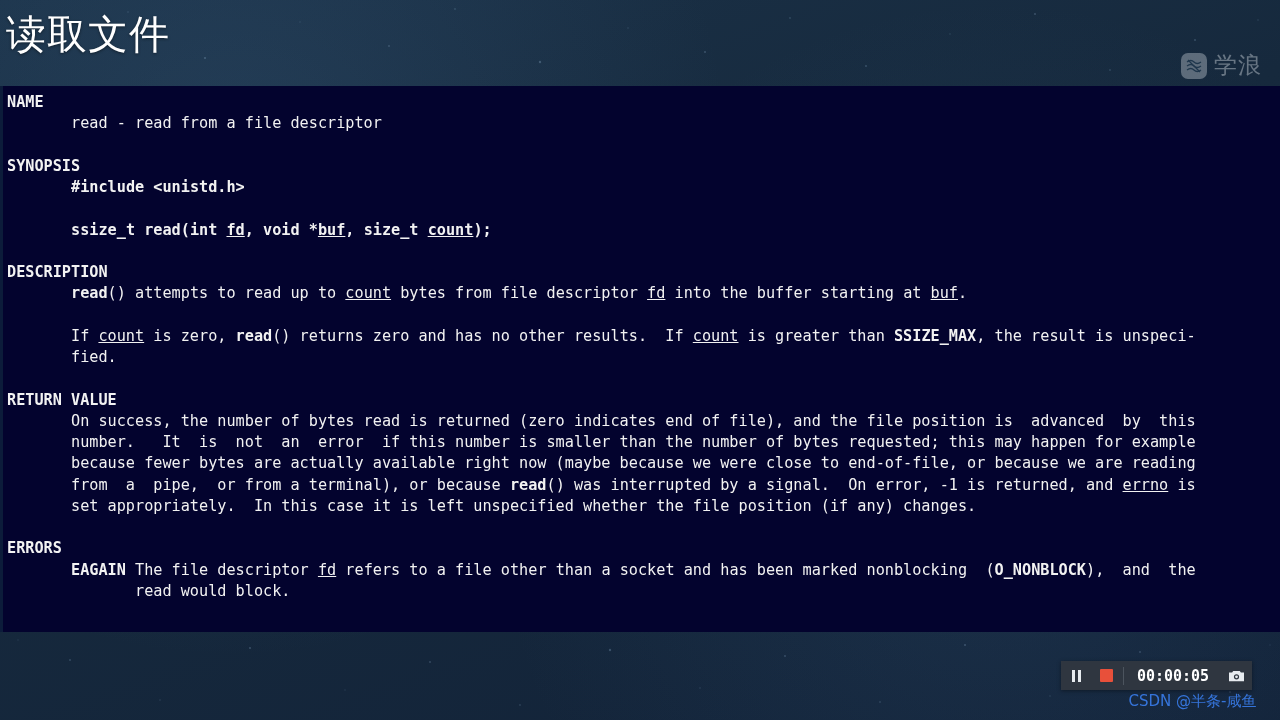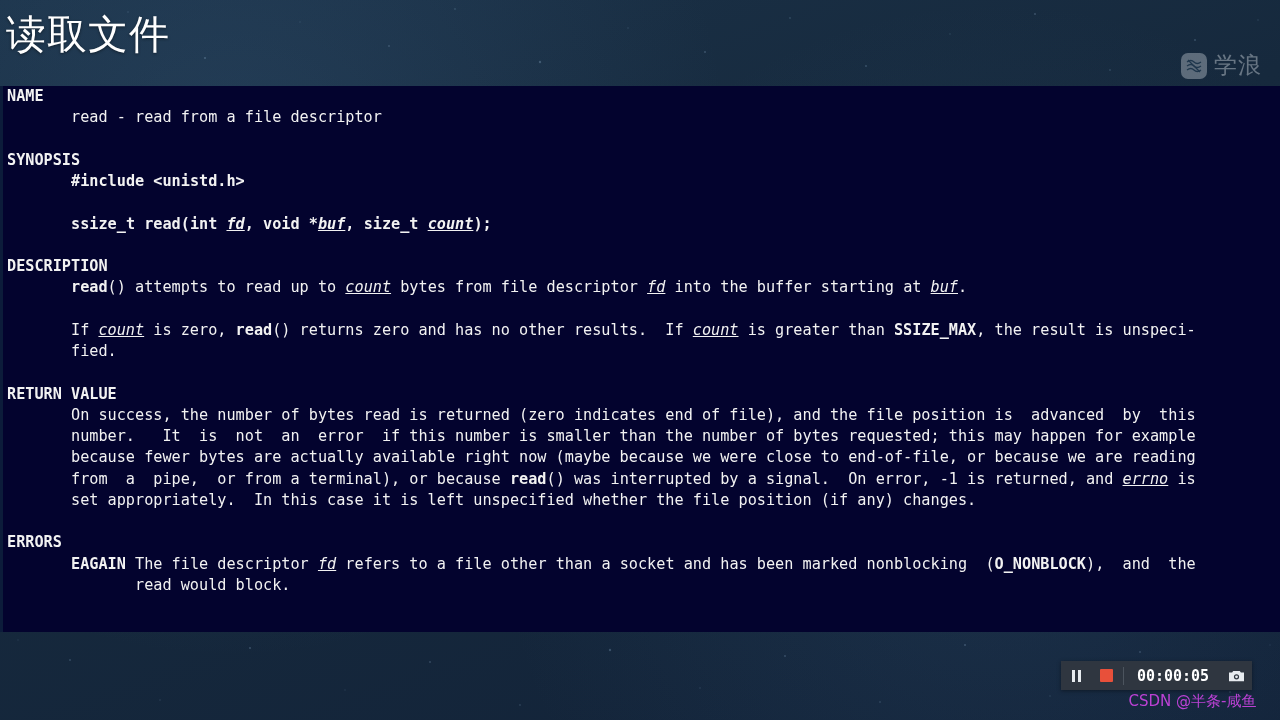--- a/index.html
+++ b/index.html
@@ -77,32 +77,32 @@
     position: absolute;
     left: 0;
     top: 86px;
     width: 1280px;
     height: 546px;
     background: #03032e;
     overflow: hidden;
     border-left: 3px solid #0c1c3a;
   }
   #terminal-body {
-    padding: 0 0 0 4px;
+    padding: 6px 0 0 4px;
     color: #f2f2f2;
     font-family: "DejaVu Sans Mono", monospace;
     font-size: 15.2px;
     line-height: 21.25px;
     white-space: pre;
     letter-spacing: 0px;
   }
   .man-line { white-space: pre; min-height: 21.25px; }
   .man-head { font-weight: bold; }
   .b  { font-weight: bold; text-align: center; }
-  .u  { text-decoration: underline; font-style: italic; }
+  .u  { text-decoration: underline; }
 
   
   #recorder-bar {
     position: absolute;
     left: 1061px;
     top: 661px;
     width: 191px;
     height: 29px;
     background: #2f3640;
     display: flex;
@@ -138,21 +138,21 @@
   #rec-camera { width: 32px; height: 29px; display:flex; align-items:center; justify-content:center; }
 
   
   #csdn-watermark {
     position: absolute;
     left: 1105px;
     top: 692px;
     width: 175px;
     text-align: center;
     font-size: 15px;
-    color: #d946ef;
+    color: #3b82f6;
     opacity: .85;
     font-family: "DejaVu Sans", sans-serif;
     white-space: nowrap;
   }
 </style>
 </head>
 <body>
 
 <div id="slide-bg">
   <svg id="star-layer" viewBox="0 0 1280 720" preserveAspectRatio="none" aria-hidden="true">

